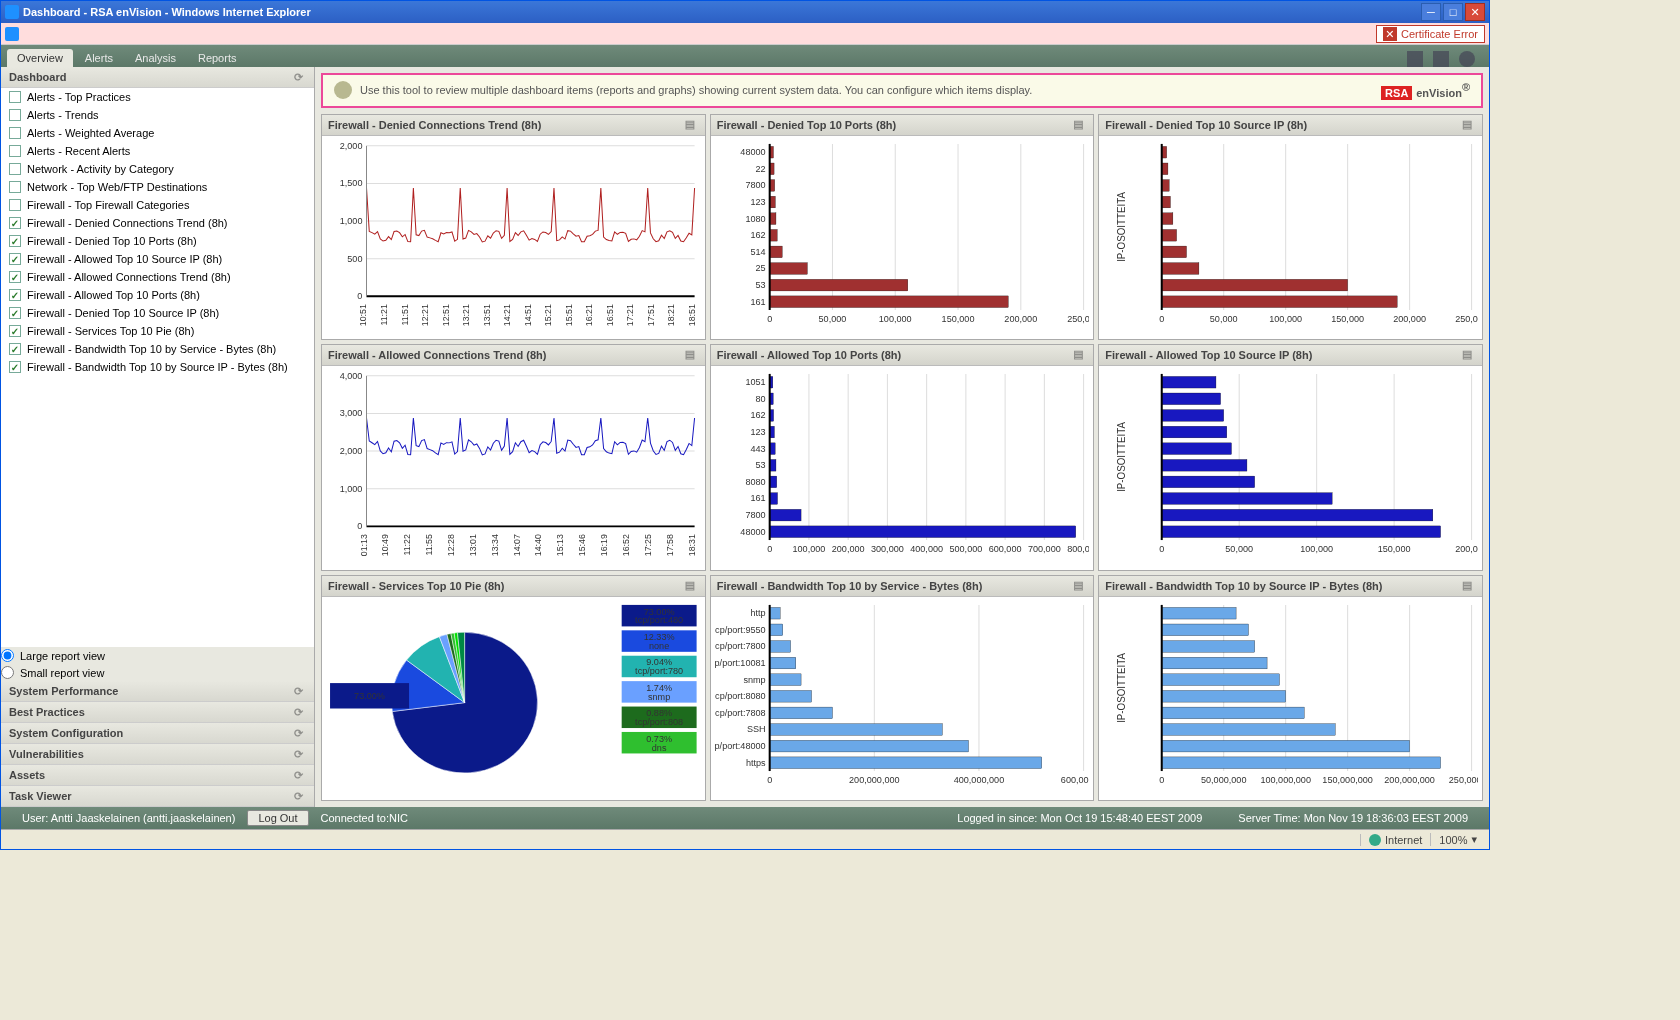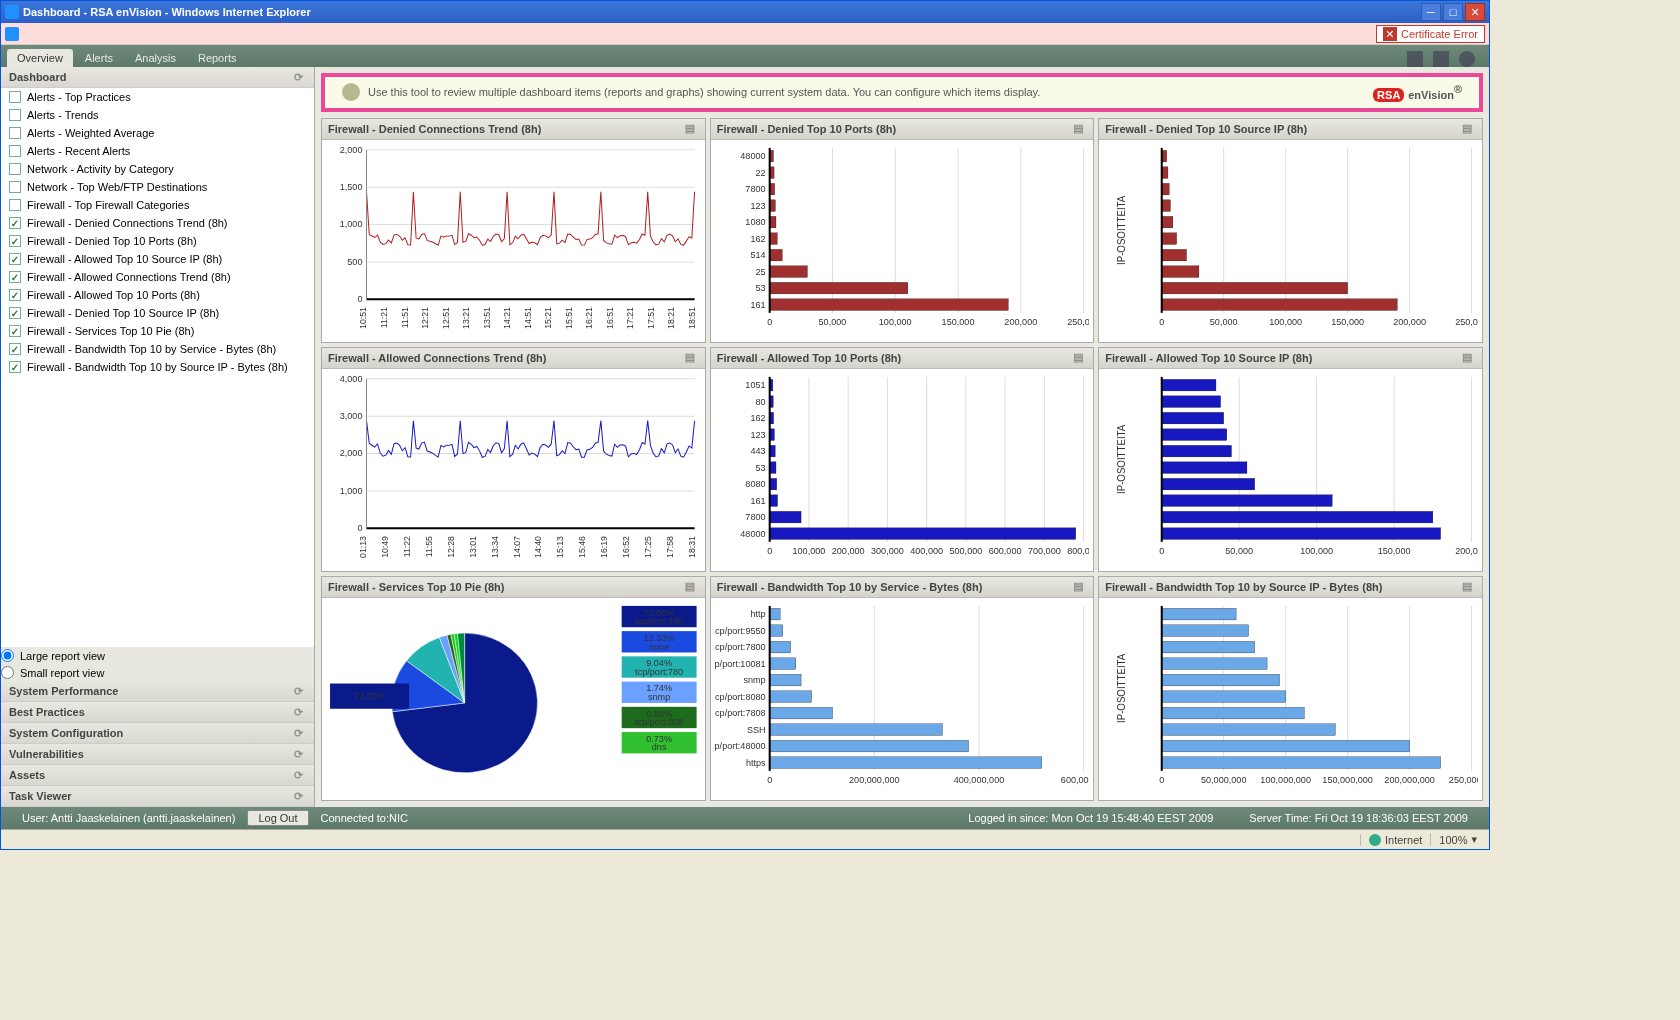--- a/index.html
+++ b/index.html
@@ -24,24 +24,24 @@
 .sidebar .section-hdr { background: linear-gradient(#e8e8e0, #d8d8d0); padding: 4px 8px; font-weight: bold; color: #444; border-bottom: 1px solid #ccc; position: relative; }
 .sidebar .section-hdr .refresh { position: absolute; right: 6px; top: 4px; width: 14px; height: 14px; opacity: 0.5; }
 .checklist { flex: 1; overflow-y: auto; background: #fff; }
 .checklist .item { display: flex; align-items: center; padding: 3px 8px; cursor: pointer; }
 .checklist .cb { width: 12px; height: 12px; border: 1px solid #7a9; margin-right: 6px; display: flex; align-items: center; justify-content: center; flex-shrink: 0; }
 .checklist .cb.checked::after { content: "✓"; color: #2a7a2a; font-size: 10px; font-weight: bold; }
 .radios { padding: 0; background: #e8e8e0; }
 .radios label { display: flex; align-items: center; padding: 2px 0; cursor: pointer; }
 .radios input { margin-right: 6px; }
 .content { flex: 1; display: flex; flex-direction: column; background: #e8e8e0; overflow: hidden; }
-.infobar { margin: 6px; padding: 6px 17px; background: #fafae8; border: 4px solid #ec4899; display: flex; align-items: center; color: #555; }
+.infobar { margin: 6px; padding: 6px 11px; background: #fafae8; border: 2px solid #ec4899; display: flex; align-items: center; color: #555; }
 .infobar .info-icon { width: 18px; height: 18px; background: #b8b890; border-radius: 50%; margin-right: 8px; }
 .infobar .logo { margin-left: auto; font-weight: bold; font-size: 14px; }
-.infobar .logo .rsa { background: #d22; color: #fff; padding: 1px 4px; border-radius: 6px; }
+.infobar .logo .rsa { background: #d22; color: #fff; padding: 1px 4px; border-radius: 0; }
 .grid { flex: 1; display: grid; grid-template-columns: repeat(3, 1fr); grid-template-rows: repeat(3, 1fr); gap: 4px; padding: 0 6px 6px; overflow: hidden; }
 .panel { background: #fff; border: 1px solid #aaa; display: flex; flex-direction: column; overflow: hidden; }
 .panel-hdr { background: linear-gradient(#e8e8e0, #d4d4cc); padding: 3px 6px; font-weight: bold; color: #444; display: flex; align-items: center; border-bottom: 1px solid #bbb; }
 .panel-hdr .picon { margin-left: auto; width: 14px; height: 14px; opacity: 0.5; cursor: pointer; }
 .panel-body { flex: 1; position: relative; padding: 4px; overflow: hidden; }
 .chart-svg { width: 100%; height: 100%; }
 .axis-text { font-size: 9px; fill: #333; }
 .ylabel-vert { font-size: 10px; fill: #333; }
 .statusbar { background: linear-gradient(#6f8a7a, #5c7868); color: #fff; height: 22px; display: flex; align-items: center; padding: 0 21px; gap: 12px; }
 .statusbar .logout { background: #e8e8e0; color: #333; border: 1px solid #888; padding: 1px 10px; cursor: pointer; border-radius: 2px; }
@@ -515,21 +515,21 @@
           </div>
         </div>
     </div>
   </div>
   <div class="statusbar">
     <span>User: Antti Jaaskelainen (antti.jaaskelainen)</span>
     <button class="logout">Log Out</button>
     <span>Connected to:NIC</span>
     <div class="right">
       <span>Logged in since: Mon Oct 19 15:48:40 EEST 2009</span>
-      <span>Server Time: Fri Oct 19 18:36:03 EEST 2009</span>
+      <span>Server Time: Mon Nov 19 18:36:03 EEST 2009</span>
     </div>
   </div>
   <div class="ie-status">
     <div class="spacer"></div>
     <div class="seg">
         <div class="globe"></div>
         <span>Internet</span>
       </div>
     <div class="seg"><span>100%</span> ▾</div>
   </div>

